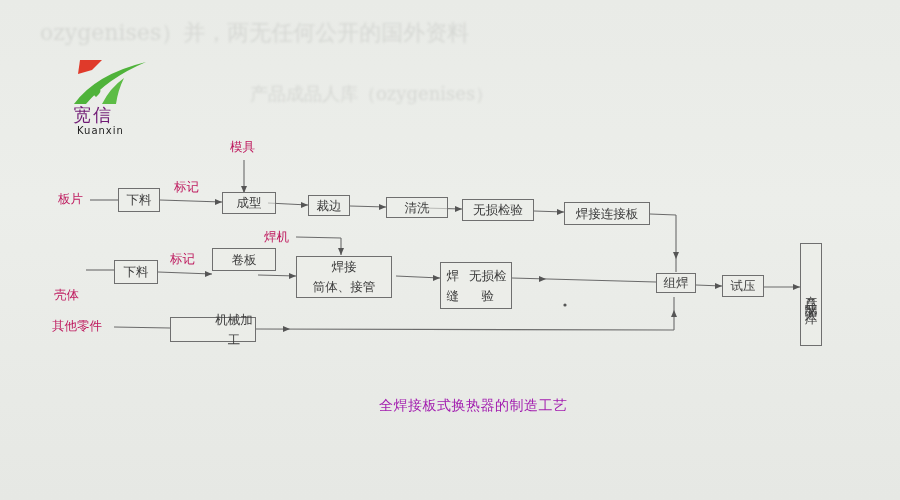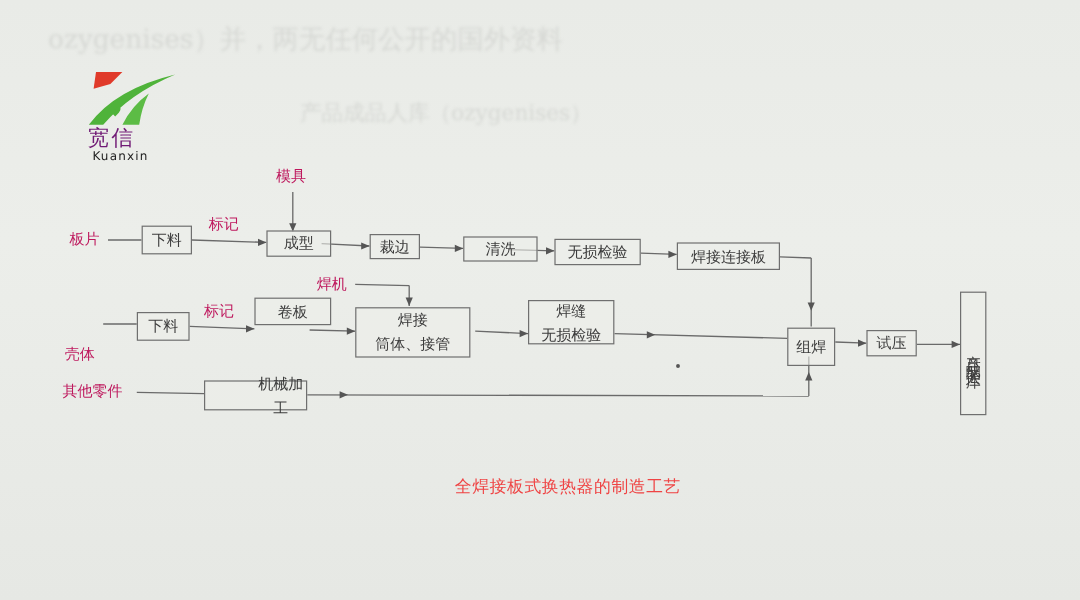--- a/index.html
+++ b/index.html
@@ -10,21 +10,21 @@
       color:#3a3a3a;
     }
     .ghost { position:absolute; color:#d6d8d4; font-size:22px; white-space:nowrap; filter:blur(1.2px); }
     .logo { position:absolute; left:66px; top:58px; width:90px; height:70px; }
     .logo-cn { position:absolute; left:73px; top:103px; font-family:"DejaVu Sans", sans-serif; font-weight:normal; font-size:18px; color:#701a75; letter-spacing:2px; }
     .logo-en { position:absolute; left:77px; top:125px; font-family:"DejaVu Sans", sans-serif; font-size:10px; color:#222; letter-spacing:1px; }
     svg.diagram { position:absolute; left:0; top:0; }
     .box { position:absolute; border:1px solid #6f6f6f; background:rgba(236,238,234,0.6); display:flex; align-items:center; justify-content:center; font-size:12.5px; color:#3c3c3c; box-sizing:border-box; text-align:center; line-height:1.6; }
     .lbl { position:absolute; font-size:12.5px; color:#be185d; white-space:nowrap; }
     .vert { writing-mode: vertical-rl; letter-spacing:3px; }
-    .caption { position:absolute; left:379px; top:397px; font-size:14px; color:#ef4444; letter-spacing:0.5px; }
+    .caption { position:absolute; left:379px; top:397px; font-size:14px; color:#a21caf; letter-spacing:0.5px; }
   </style>
 </head>
 <body>
 
 <div class="ghost" style="left:40px; top:18px;">ozygenises）并，两无任何公开的国外资料</div>
 <div class="ghost" style="left:250px; top:82px; font-size:18px;">产品成品人库（ozygenises）</div>
 
 <svg class="logo" viewBox="0 0 90 70">
   <polygon points="14,2 36,2 26,12 12,16" fill="#e03a2a"></polygon>
   <path d="M8,46 Q30,16 80,4 Q42,20 20,46 Z" fill="#4fb33a"></path>
@@ -112,29 +112,29 @@
 <div class="box" style="left:114px; top:260px; width:44px; height:24px;">
     <span>下料</span>
   </div>
 <div class="box" style="left:212px; top:248px; width:64px; height:23px;">
     <span>卷板</span>
   </div>
 <div class="box" style="left:296px; top:256px; width:96px; height:42px; flex-direction:column;">
   <span>焊接</span>
   <span>筒体、接管</span>
 </div>
-<div class="box" style="left:440px; top:250px; width:72px; height:37px; flex-direction:column;">
+<div class="box" style="left:440px; top:262px; width:72px; height:47px; flex-direction:row;">
   <span>焊缝</span>
   <span>无损检验</span>
 </div>
 <div class="box" style="left:170px; top:317px; width:86px; height:25px;padding-left:42px;">
     <span>机械加工</span>
   </div>
 
-<div class="box" style="left:656px; top:273px; width:40px; height:32px;">
+<div class="box" style="left:656px; top:273px; width:40px; height:20px;">
     <span>组焊</span>
   </div>
 <div class="box" style="left:722px; top:275px; width:42px; height:22px;">
     <span>试压</span>
   </div>
 <div class="box" style="left:800px; top:243px; width:22px; height:103px;">
     <span class="vert">产品成品入库</span>
   </div>
 
 <div class="caption">全焊接板式换热器的制造工艺</div>

